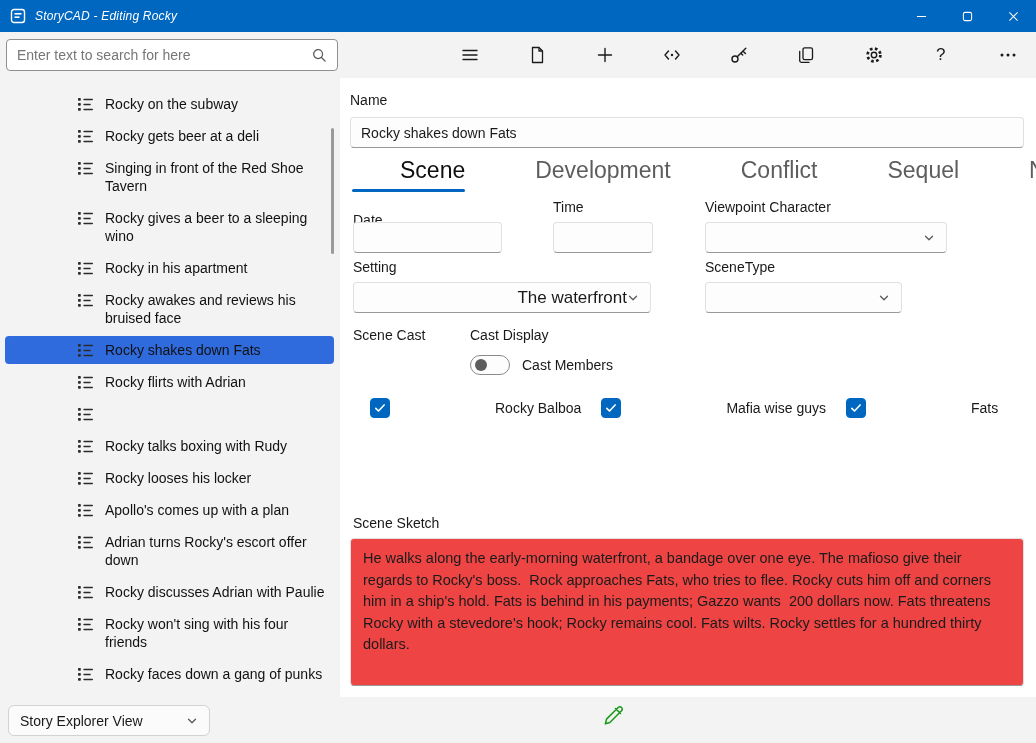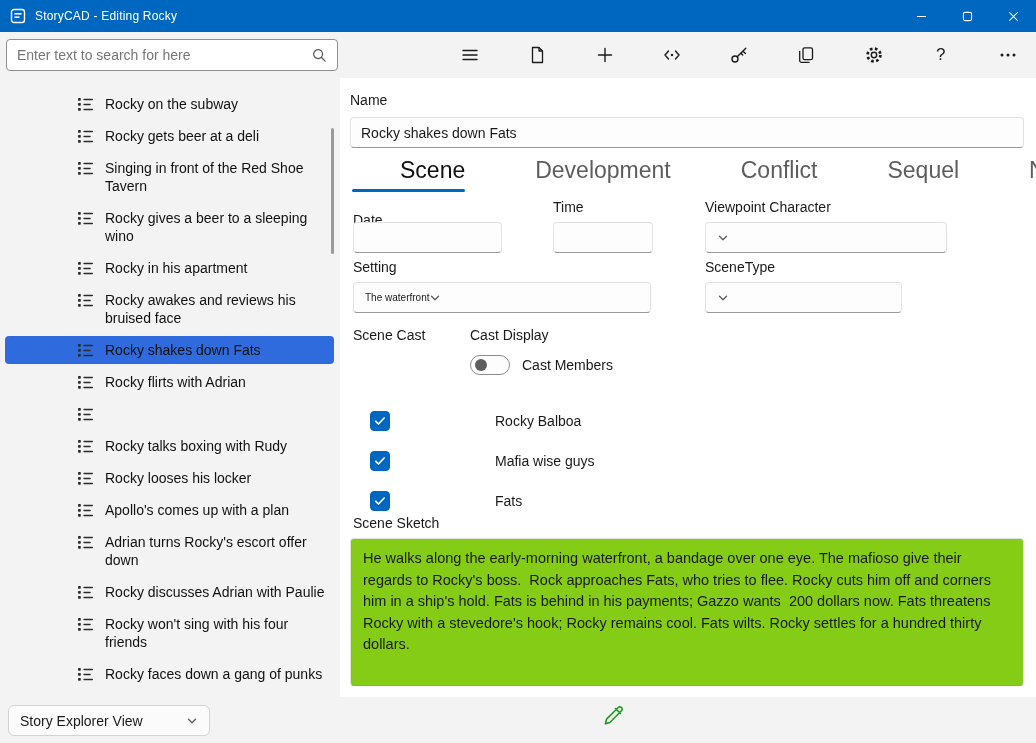--- a/index.html
+++ b/index.html
@@ -3,21 +3,21 @@
 <meta charset="utf-8">
 <style>
   * { margin:0; padding:0; box-sizing:border-box; }
   html,body { width:1036px; height:743px; }
   body { font-family:"Liberation Sans", sans-serif; position:relative; overflow:hidden; background:#f3f3f3; color:#1a1a1a; }
 
   
   .titlebar { position:absolute; left:0; top:0; width:1036px; height:32px; background:var(--titlebar,#0067C0); display:flex; align-items:center; color:#fff; }
   .app-icon { width:16px; height:16px; margin:0 9px 0 10px; display:flex; }
   .app-icon svg { width:16px; height:16px; }
-  .title-text { font-size:12px; letter-spacing:0.2px; }
+  .title-text { font-size:12px; letter-spacing:0.2px;font-style:italic; }
   .win-controls { margin-left:auto; display:flex; height:100%; }
   .win-btn { width:46px; height:100%; border:none; background:transparent; display:flex; align-items:center; justify-content:center; }
   .win-icon { display:flex; }
   .win-icon svg { width:11px; height:11px; }
 
   
   .toolbar { position:absolute; left:0; top:32px; width:1036px; height:46px; background:#f3f3f3; }
   .searchbox { position:absolute; left:6px; top:7px; width:332px; height:32px; background:#fff; border:1px solid #8f8f8f; border-radius:4px; display:flex; align-items:center; }
   .searchbox input { flex:1; min-width:0; border:none; outline:none; background:transparent; font:14px "Liberation Sans",sans-serif; padding:0 4px 0 10px; color:#1a1a1a; }
   .searchbox input::placeholder { color:#767676; }
@@ -35,21 +35,21 @@
   .tree-item.selected { background:var(--selection,#2F6BDD); }
   .tree-icon { width:17px; height:17px; flex:0 0 17px; margin:1px 11px 0 0; color:#2b2b2b; }
   .tree-icon svg { width:17px; height:17px; display:block; }
   .tree-label { font-size:14px; line-height:18px; color:#111; }
   .scrollbar { position:absolute; right:4px; top:50px; width:3px; height:126px; background:#9a9a9a; border-radius:2px; }
 
   
   .main { position:absolute; left:340px; top:78px; width:696px; height:619px; background:#fff; }
   .label { position:absolute; font-size:14px; color:#191919; white-space:nowrap; }
   .textbox { position:absolute; height:31px; background:#fdfdfd; border:1px solid #e0e0e0; border-bottom:1px solid #999; border-radius:4px; padding:0 10px; font:14px "Liberation Sans",sans-serif; color:#1a1a1a; outline:none; }
-  .combobox { position:absolute; height:31px; background:#fdfdfd; border:1px solid #e0e0e0; border-bottom:1px solid #999; border-radius:4px; display:flex; align-items:center; justify-content:flex-start; padding:0 11px; font-size:10px; color:#1a1a1a; }
+  .combobox { position:absolute; height:31px; background:#fdfdfd; border:1px solid #e0e0e0; border-bottom:1px solid #999; border-radius:4px; display:flex; align-items:center; justify-content:flex-end; padding:0 11px; font-size:17px; color:#1a1a1a; }
   .chev { width:12px; height:12px; display:flex; }
   .chev svg { width:12px; height:12px; }
 
   .name-label { left:10px; top:14px; }
   .name-input { left:10px; top:39px; width:674px; }
 
   .tab-strip { position:absolute; left:12px; top:79px; display:flex; gap:22px; }
   .tab { display:flex; flex-direction:column; }
   .tab-label { font-size:23px; color:#5d5d5d;margin-left:48px; }
   .tab.selected .tab-label { color:#0f0f0f; }
@@ -67,29 +67,29 @@
   .scenetype-label { left:365px; top:181px; }
   .scenetype-combo { left:365px; top:204px; width:197px; }
 
   .scene-cast-label { left:13px; top:249px; }
   .cast-display-label { left:130px; top:249px; }
   .toggle-row { position:absolute; left:130px; top:277px; display:flex; align-items:center; }
   .toggle { width:40px; height:20px; border:1px solid #8a8a8a; border-radius:10px; background:#fdfdfd; position:relative; display:inline-block; }
   .toggle .knob { position:absolute; left:4px; top:3px; width:12px; height:12px; border-radius:50%; background:#5d5d5d; }
   .toggle-label { font-size:14px; margin-left:12px; color:#191919; }
 
-  .cast-list { position:absolute; left:30px; top:333px; display:flex; flex-direction:column; gap:20px; }
+  .cast-list { position:absolute; left:30px; top:320px; display:flex; flex-direction:row; gap:20px; }
   .cast-row { display:flex; align-items:center; height:20px; }
   .checkbox { width:20px; height:20px; border-radius:4px; border:1px solid #8a8a8a; background:#fff; display:flex; align-items:center; justify-content:center; }
   .checkbox.checked { background:var(--accent,#0067C0); border-color:var(--accent,#0067C0); }
   .checkbox svg { width:14px; height:14px; }
   .cast-name { margin-left:105px; font-size:14px; color:#191919; }
 
   .sketch-label { left:13px; top:437px; }
-  .sketch-box { position:absolute; left:10px; top:460px; width:674px; height:148px; background:#84cc16; border:1px solid #e0e0e0; border-bottom:1px solid #999; border-radius:4px; padding:9px 12px; font-size:14.5px; line-height:21.5px; color:#1b1b1b; overflow:hidden; white-space:pre-wrap; }
+  .sketch-box { position:absolute; left:10px; top:460px; width:674px; height:148px; background:#ef4444; border:1px solid #e0e0e0; border-bottom:1px solid #999; border-radius:4px; padding:9px 12px; font-size:14.5px; line-height:21.5px; color:#1b1b1b; overflow:hidden; white-space:pre-wrap; }
 
   
   .statusbar { position:absolute; left:0; top:697px; width:1036px; height:46px; background:#f3f3f3; }
   .view-combobox { position:absolute; left:8px; top:8px; width:202px; height:31px; background:#fbfbfb; border:1px solid #d2d2d2; border-radius:6px; display:flex; align-items:center; justify-content:space-between; padding:0 11px; font-size:14px; color:#1a1a1a; }
   .edit-icon { position:absolute; left:601px; top:6px; width:25px; height:25px; color:var(--pencil,#1d9a1d); }
   .edit-icon svg { width:25px; height:25px; }
 </style>
 </head>
 <body>
 

